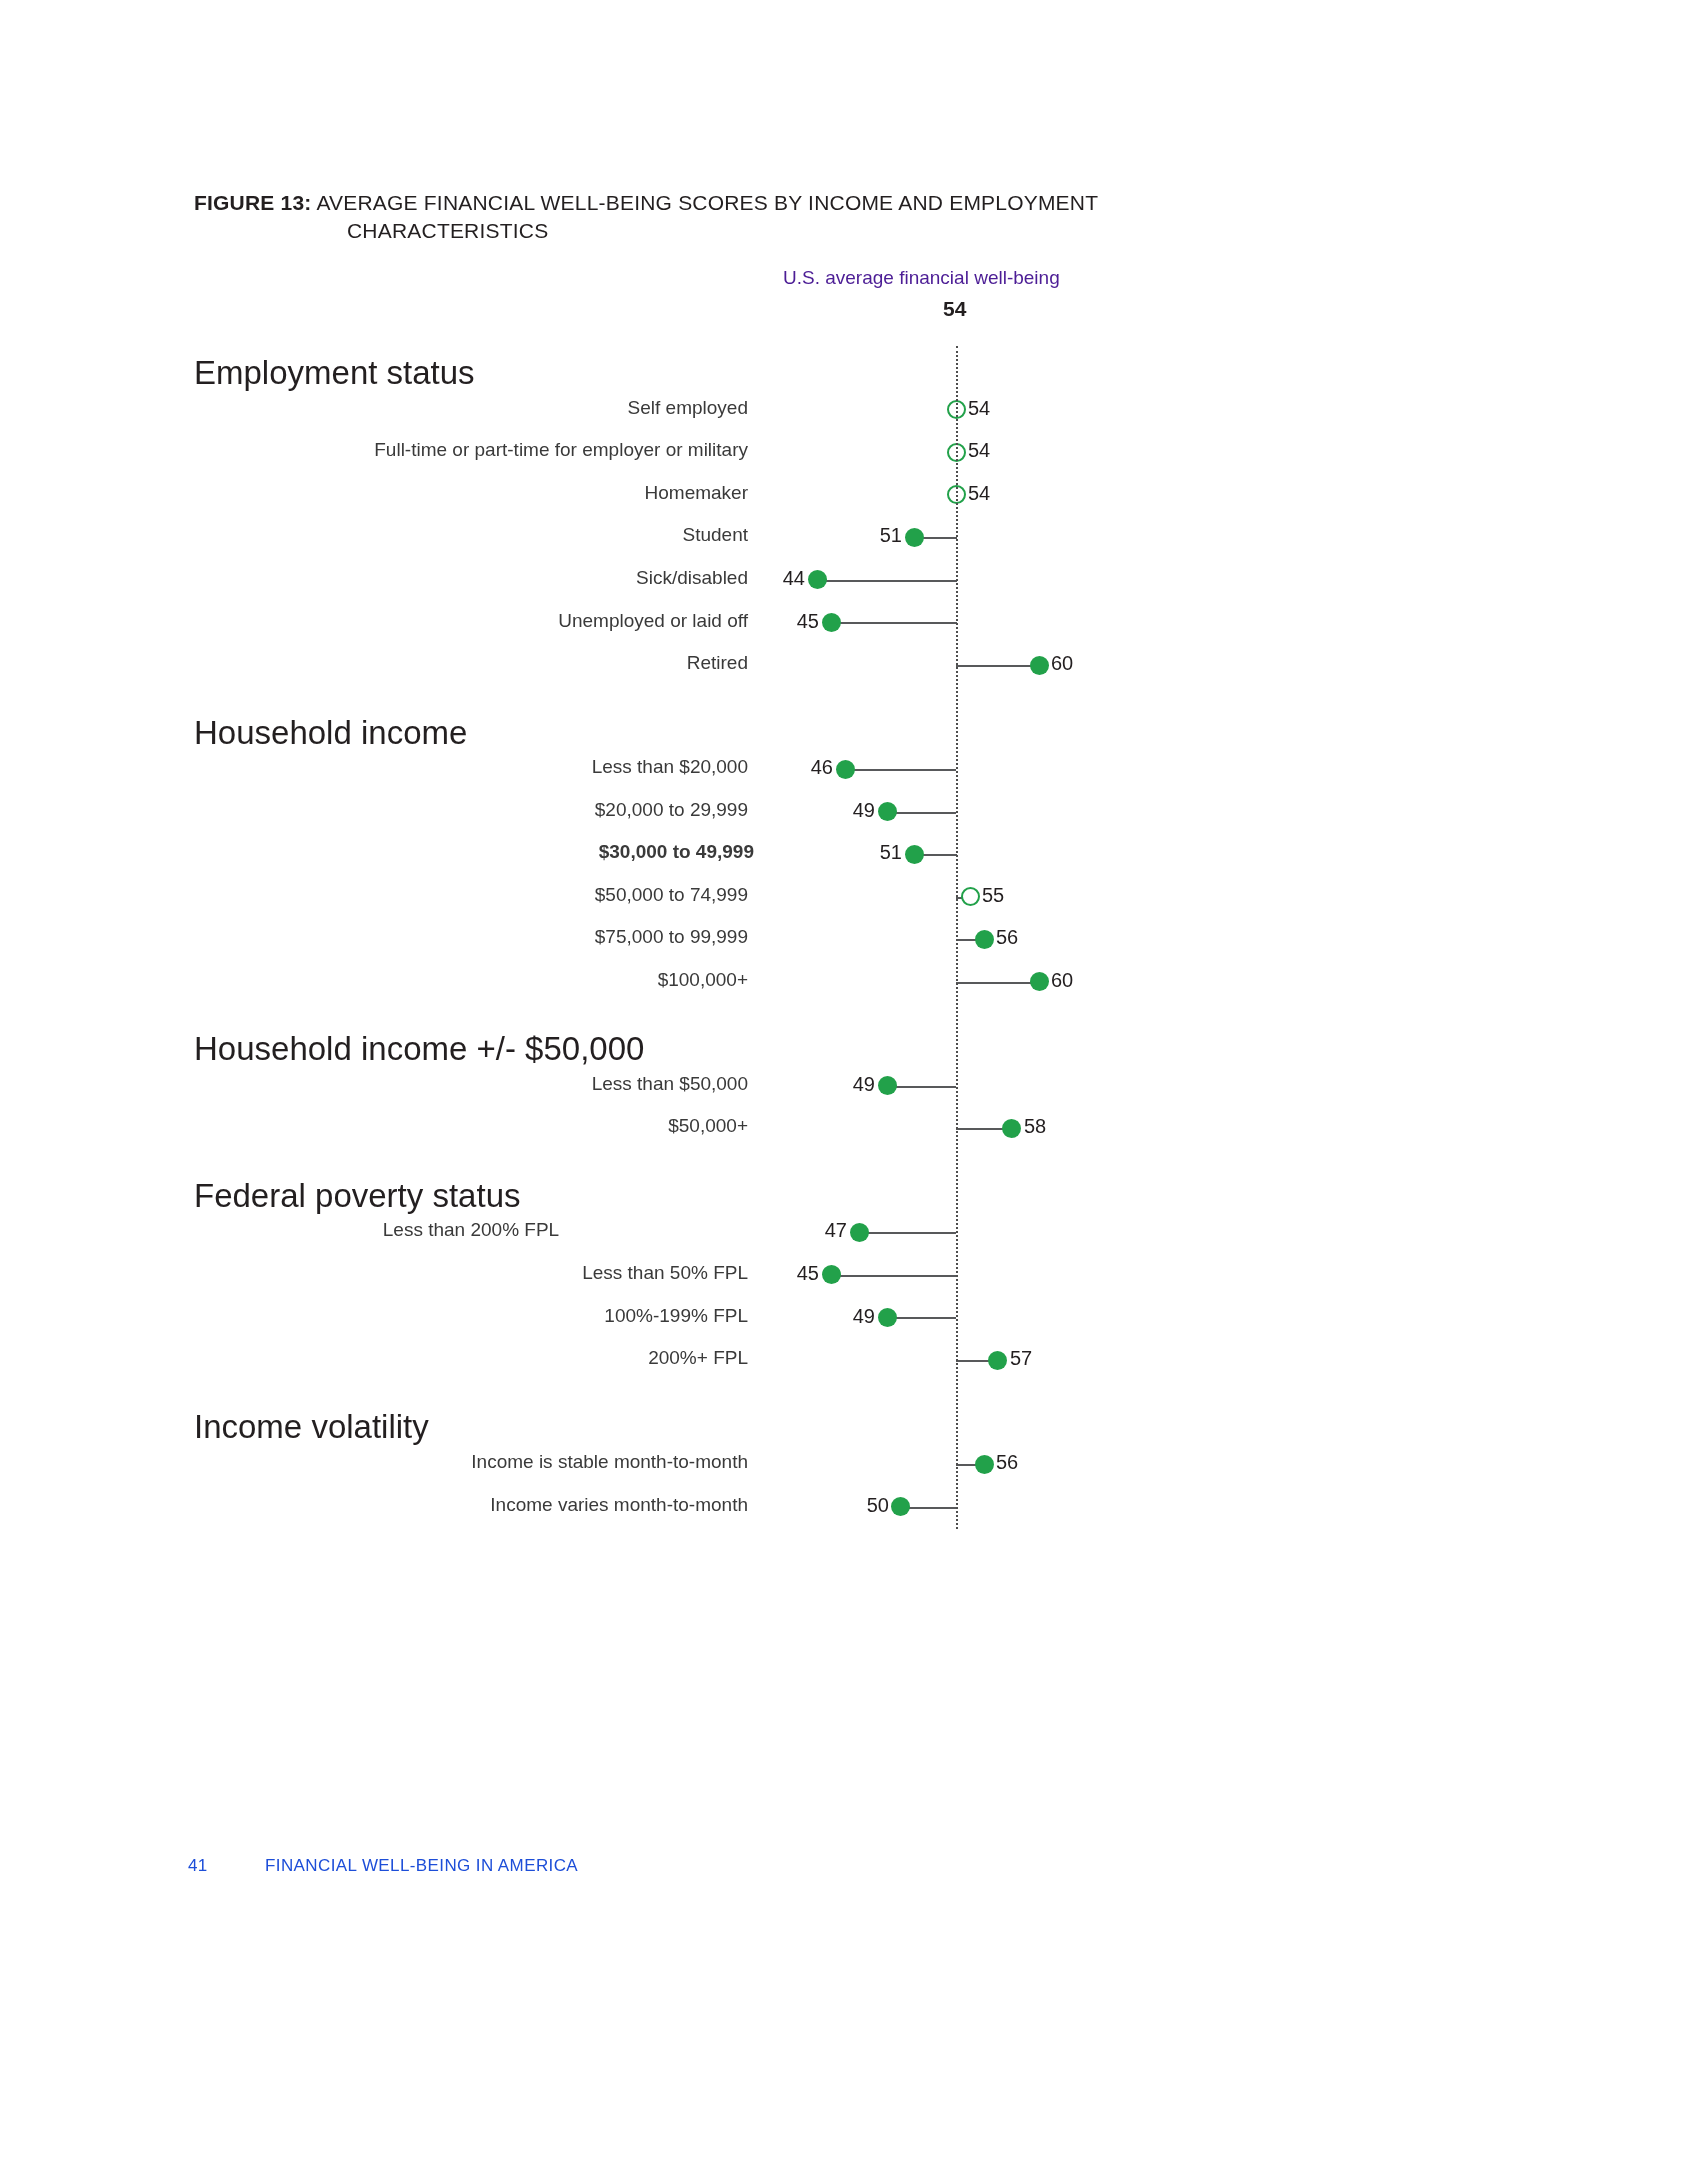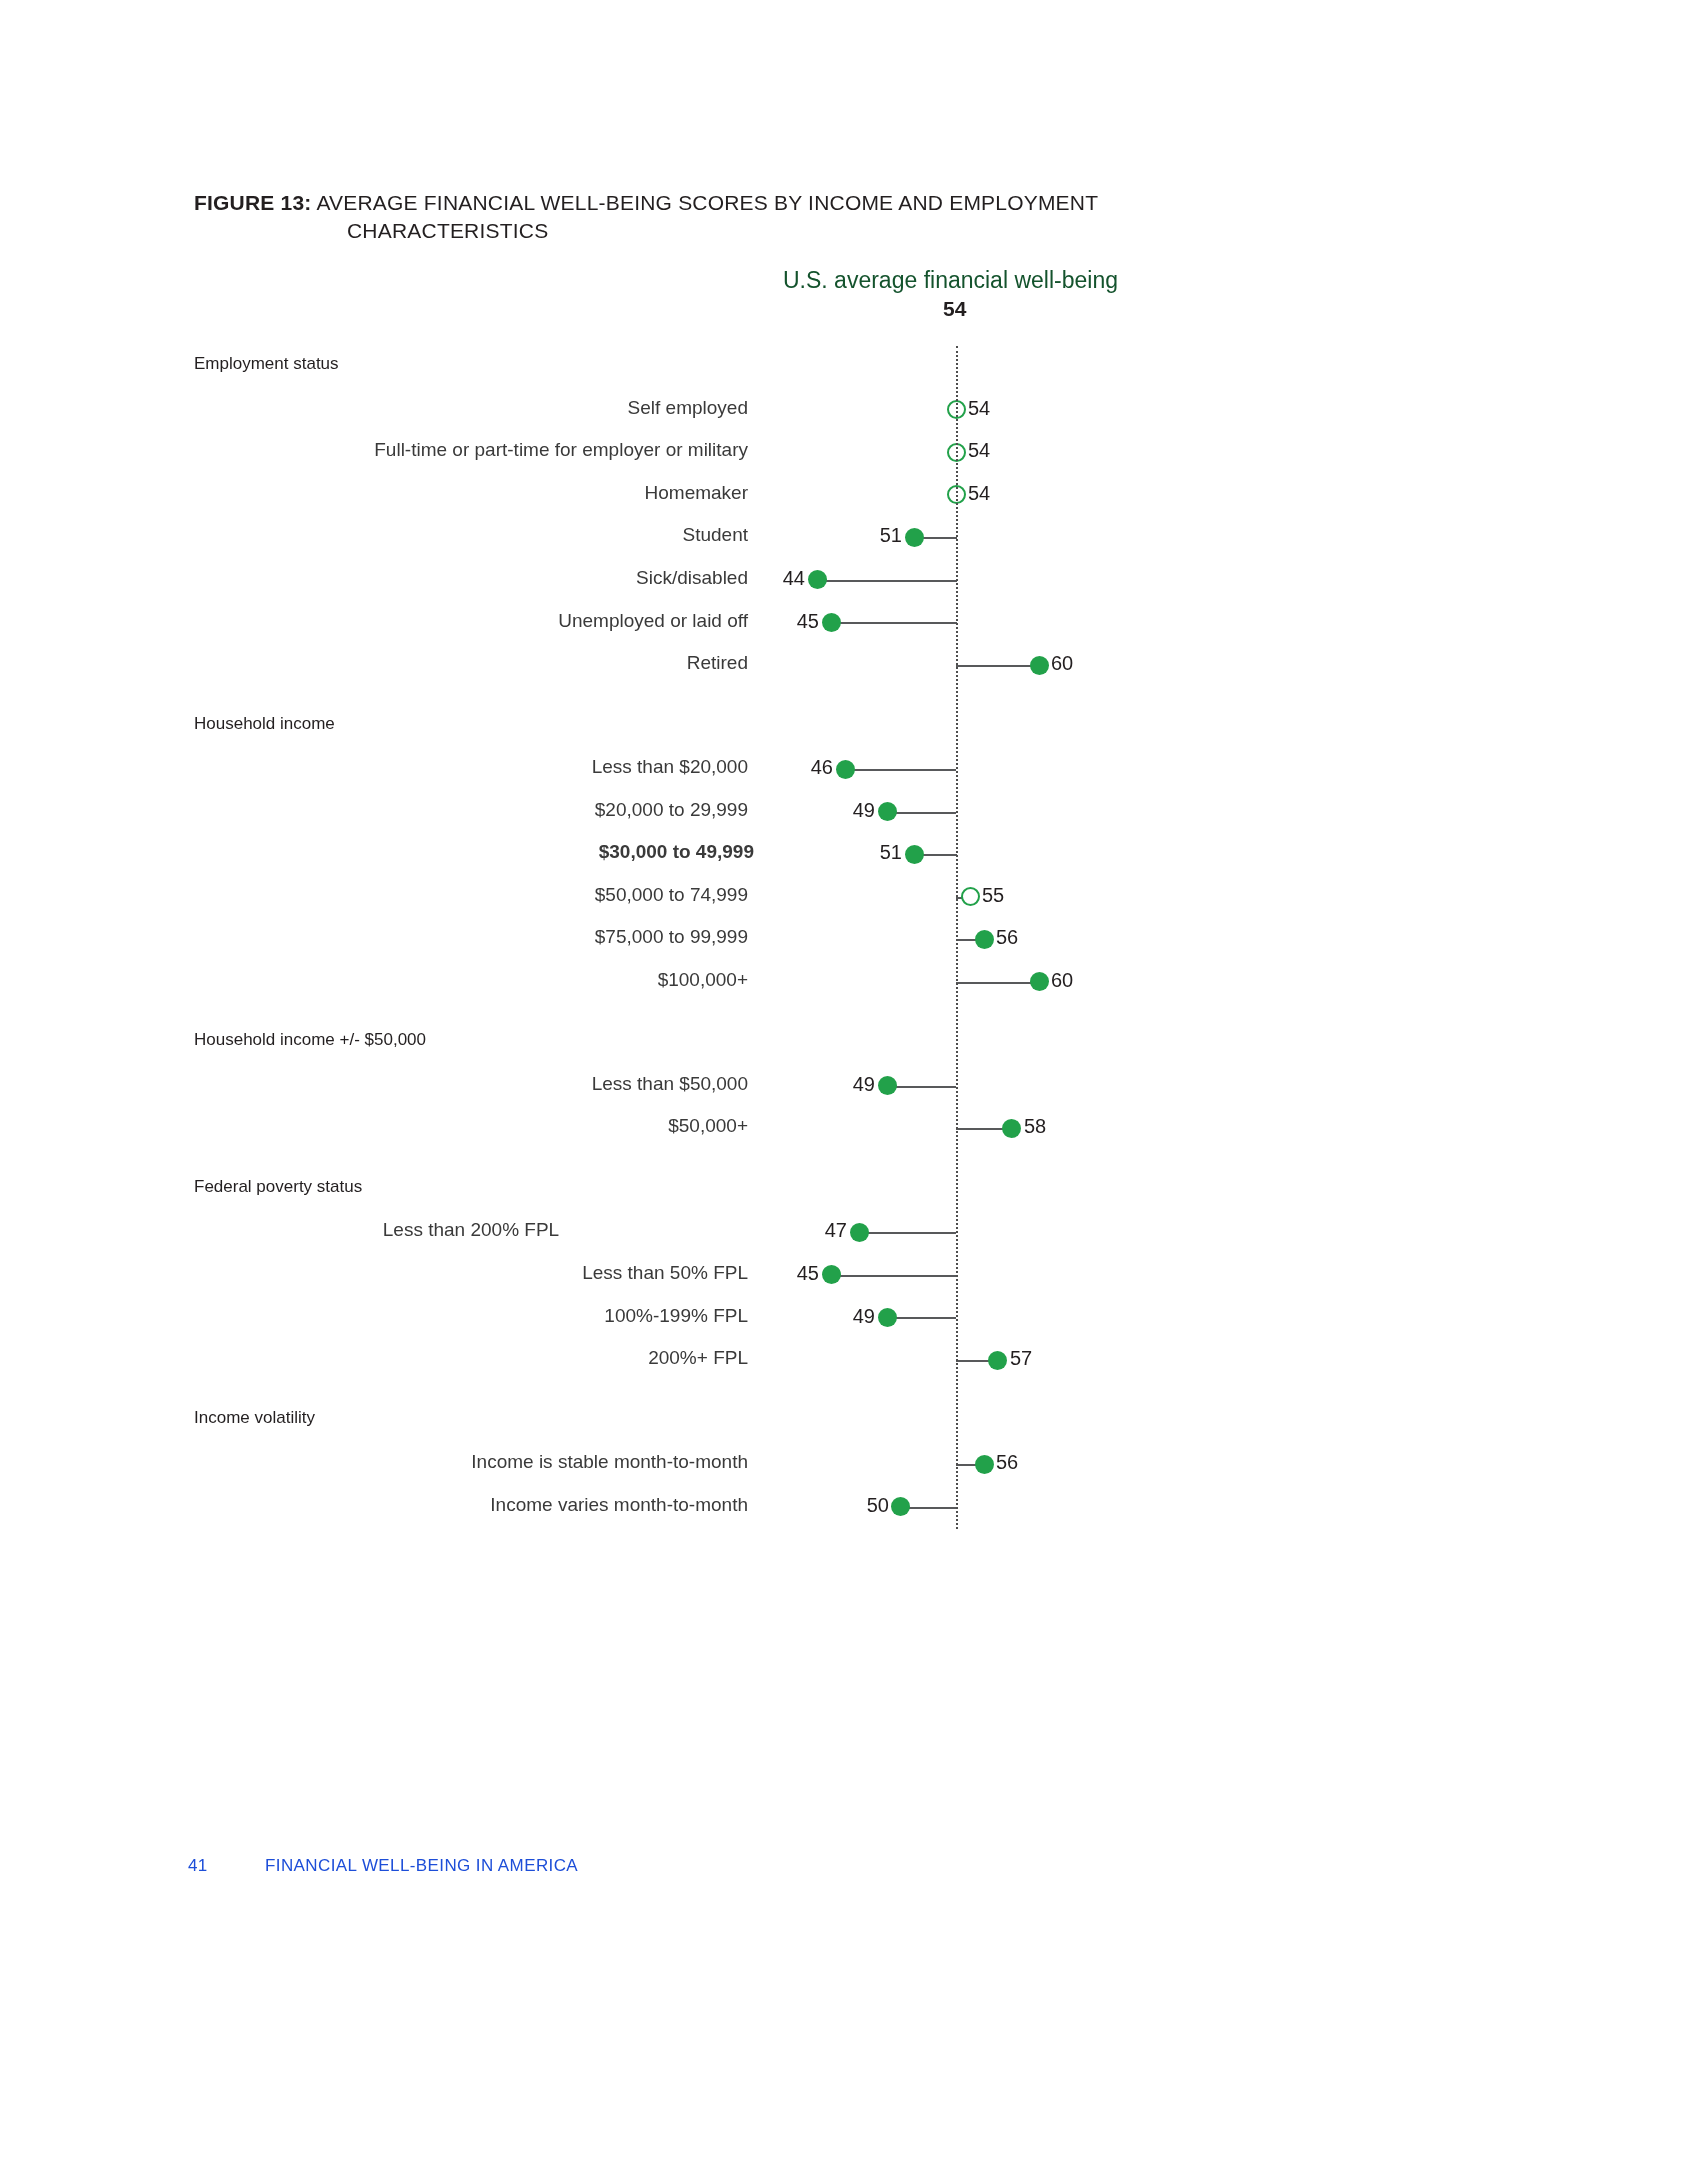--- a/index.html
+++ b/index.html
@@ -50,41 +50,41 @@
     position: absolute;
     left: 194px;
     top: 267px;
     width: 1139px;
     height: 1247px;
   }
 
   
   .ref-caption {
     position: absolute;
-    font-size: 23px;
-    color: #14532d;
+    font-size: 19px;
+    color: #4c1d95;
     white-space: nowrap;
   }
   .ref-value {
     position: absolute;
     font-size: 21px;
     font-weight: bold;
     color: #231f20;
     white-space: nowrap;
   }
   .ref-line {
     position: absolute;
     border-left: 2px dotted #4d4d4d;
     width: 0;
   }
 
   
   .group-head {
     position: absolute;
-    font-size: 17px;
+    font-size: 33px;
     color: #231f20;
     white-space: nowrap;
   }
 
   
   .row-label {
     position: absolute;
     font-size: 19px;
     color: #3a3a3a;
     text-align: right;

